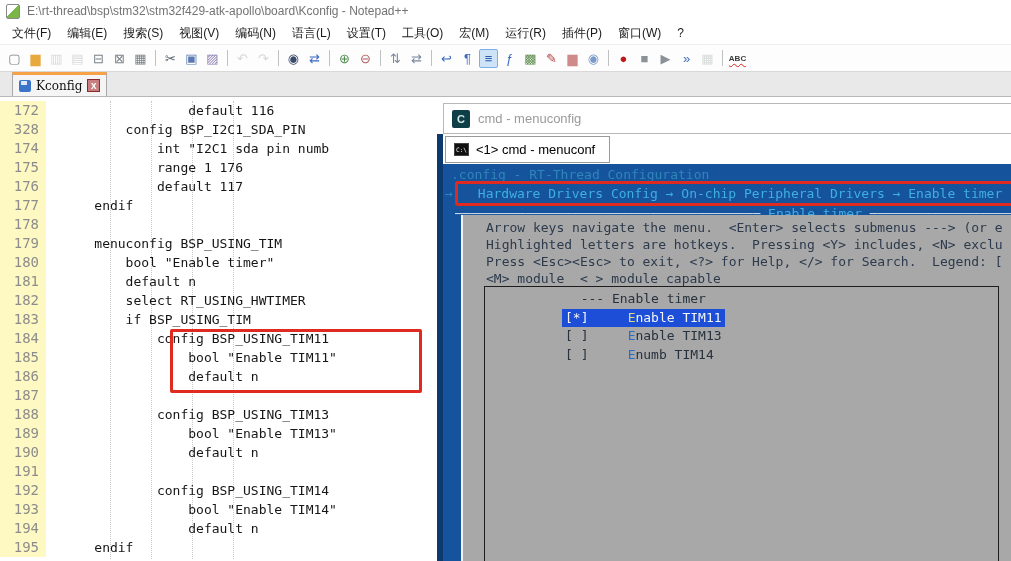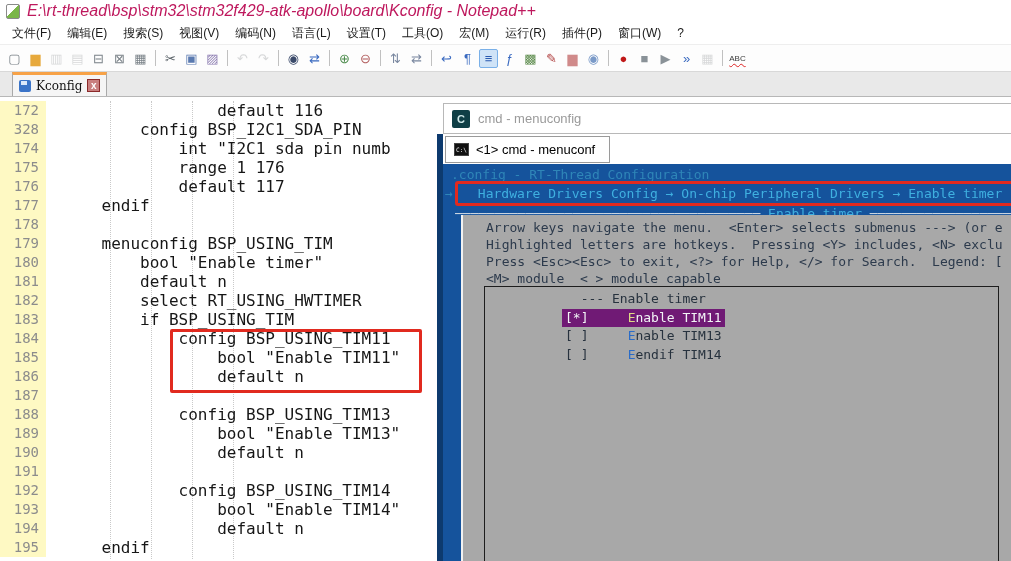--- a/index.html
+++ b/index.html
@@ -5,54 +5,54 @@
   * { margin:0; padding:0; box-sizing:border-box; }
   html,body { width:1011px; height:561px; overflow:hidden; background:#fff;
     font-family:"Liberation Sans", sans-serif; }
   #app { position:absolute; inset:0; }
 
   
   .titlebar { position:absolute; left:0; top:0; right:0; height:22px; background:#fff;
     display:flex; align-items:center; padding-left:6px; }
   .npp-icon { width:14px; height:15px; border:1px solid #8a8a8a; border-radius:2px;
     background:linear-gradient(135deg,#ffffff 45%,#7ab648 45%); margin-right:7px; }
-  .title-text { font-size:16px; color:#be185d; white-space:nowrap;font-style:italic; }
+  .title-text { font-size:12px; color:#737373; white-space:nowrap; }
 
   .menubar { position:absolute; left:0; top:22px; right:0; height:23px; background:#fff;
     display:flex; align-items:center; padding-left:4px; border-bottom:1px solid #eee; }
   .menu-item { font-size:12px; color:#1a1a1a; padding:3px 8px; white-space:nowrap; cursor:default; }
 
   .toolbar { position:absolute; left:0; top:45px; right:0; height:27px; background:#fdfdfd;
     display:flex; align-items:center; padding-left:4px; border-bottom:1px solid #d8d8d8; }
   .tbi { width:19px; height:19px; margin:0 1px; display:flex; align-items:center; justify-content:center;
     font-size:13px; border:1px solid transparent; border-radius:2px; cursor:default; }
   .tbi.disabled { opacity:.4; filter:grayscale(60%); }
   .tbi.active { background:#cfe3f7; border-color:#7ab0e8; }
-  .tbi.abc { font-size:8px; font-weight:normal; letter-spacing:0; }
+  .tbi.abc { font-size:8px; font-weight:bold; letter-spacing:0; }
   .tbi.abc span { text-decoration:underline wavy #d22; text-underline-offset:2px; }
   .tbsep { width:1px; height:16px; background:#c0c0c0; margin:0 4px; }
 
   .tabbar { position:absolute; left:0; top:72px; right:0; height:25px; background:#e9e9e9;
     border-bottom:1px solid #b7b7b7; display:flex; align-items:flex-end; padding-left:12px; }
   .tab { height:24px; background:#f5f5f5; border:1px solid #a9a9a9; border-bottom:none;
     border-top:3px solid #f7a247; display:flex; align-items:center; padding:0 6px; gap:5px; }
   .floppy { width:12px; height:12px; background:#3b74c8; border-radius:2px; position:relative; }
   .floppy:after { content:""; position:absolute; left:2px; top:1px; width:6px; height:4px; background:#dce8fa; }
   .tab-label { font-size:12px; color:#111; font-family:"DejaVu Serif", serif; }
   .closex { width:13px; height:13px; background:#c97f7f; border:1px solid #8b2a2a; color:#fff;
     font-size:10px; line-height:11px; text-align:center; font-weight:bold; }
 
   
   .editor { position:absolute; left:0; top:97px; right:0; bottom:0; background:#fff; overflow:hidden; }
   .iguide { position:absolute; top:4px; height:458px; width:0; border-left:1px dotted #c9c9c9; z-index:0; }
   .elines { position:absolute; left:0; top:4px; right:0; z-index:1; }
   .eline { height:19px; display:flex; font-family:"DejaVu Sans Mono", monospace; }
   .lnum { display:inline-block; width:46px; background:#fef9c3; color:#8c8c8c;
     font-size:14px; line-height:19px; text-align:right; padding-right:7px; flex:0 0 46px; }
-  .ltext { white-space:pre; font-size:16px; line-height:19px; color:#161616; padding-left:17px; }
+  .ltext { white-space:pre; font-size:13px; line-height:19px; color:#161616; padding-left:17px; }
   .edit-redbox { position:absolute; left:170px; top:232px; width:252px; height:64px;
     border:3px solid #e12a1f; border-radius:2px; z-index:2; }
 
   
   .cmdwin { position:absolute; left:437px; top:103px; width:574px; height:458px; z-index:10; }
   .navy-strip { position:absolute; left:0; top:31px; width:6px; bottom:0; background:#0d3a6e; }
   .cmd-titlebar { position:absolute; left:6px; top:0; right:0; height:31px; background:#fff;
     border:1px solid #b8b8b8; border-right:none; display:flex; align-items:center; padding-left:8px; gap:8px; }
   .conemu-icon { width:18px; height:18px; background:#0f3f46; border-radius:2px; color:#cfe8e8;
     font-size:11px; font-weight:bold; display:flex; align-items:center; justify-content:center; }
@@ -75,21 +75,21 @@
   .dash-title { color:#3fb0e0; }
 
   .dialog { position:absolute; left:18px; top:51px; width:556px; height:346px; background:#a8a8a8;
     border-left:2px solid #f2f2f2; overflow:hidden; }
   .instr { padding:4px 0 0 23px; color:#2c3a4c; }
   .instr div { white-space:pre; line-height:17px; }
   .listbox { position:absolute; left:21px; top:71px; width:515px; height:280px;
     border:1px solid #1d1d1d; background:#a8a8a8; padding:3px 0 0 80px; }
   .lrow { white-space:pre; line-height:18.5px; color:#27323e; }
   .lrow .hot { color:#2a6cc8; }
-  .selbar { display:inline-block; background:#701a75; color:#f2f4f6; padding:0 3px; margin-left:-3px; }
+  .selbar { display:inline-block; background:#1d4ed8; color:#f2f4f6; padding:0 3px; margin-left:-3px; }
   .selbar .hot { color:#ded884; }
 </style>
 </head>
 <body>
 
 <div id="app">
 
   <div class="titlebar">
     <span class="npp-icon"></span>
     <span class="title-text">E:\rt-thread\bsp\stm32\stm32f429-atk-apollo\board\Kconfig - Notepad++</span>
@@ -355,19 +355,19 @@
         <div class="instr" id="instr">
             <div>Arrow keys navigate the menu.  &lt;Enter&gt; selects submenus ---&gt; (or e</div>
             <div>Highlighted letters are hotkeys.  Pressing &lt;Y&gt; includes, &lt;N&gt; exclu</div>
             <div>Press &lt;Esc&gt;&lt;Esc&gt; to exit, &lt;?&gt; for Help, &lt;/&gt; for Search.  Legend: [</div>
             <div>&lt;M&gt; module  &lt; &gt; module capable</div>
           </div>
         <div class="listbox" id="listbox">
             <div class="lrow">  --- Enable timer</div>
             <div class="lrow"><span class="selbar"><span>[*]</span><span>     </span><span class="hot">E</span><span>nable TIM11</span></span></div>
             <div class="lrow"><span><span>[ ]</span><span>     </span><span class="hot">E</span><span>nable TIM13</span></span></div>
-            <div class="lrow"><span><span>[ ]</span><span>     </span><span class="hot">E</span><span>endif TIM14</span></span></div>
+            <div class="lrow"><span><span>[ ]</span><span>     </span><span class="hot">E</span><span>numb TIM14</span></span></div>
           </div>
       </div>
     </div>
   </div>
 
 </div>
 
 </body></html>

